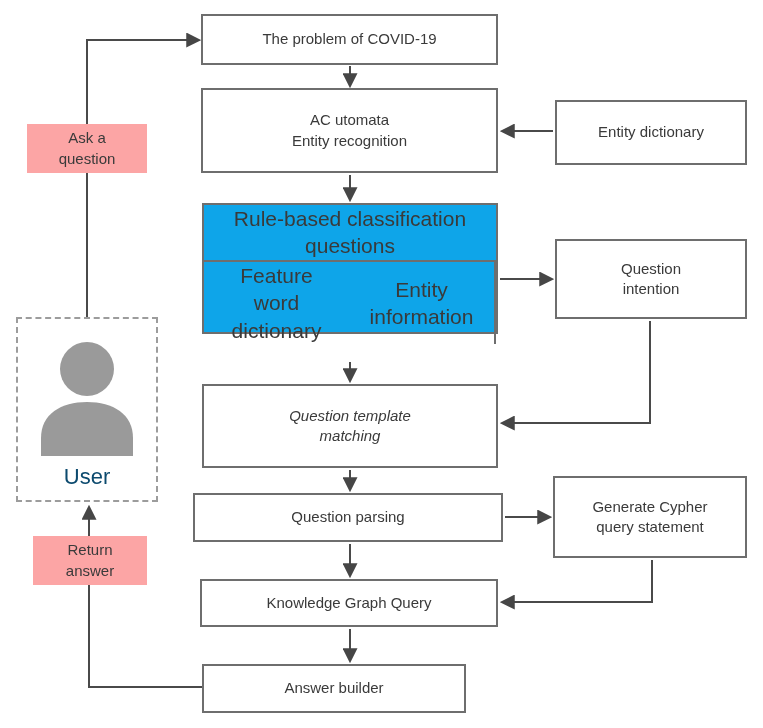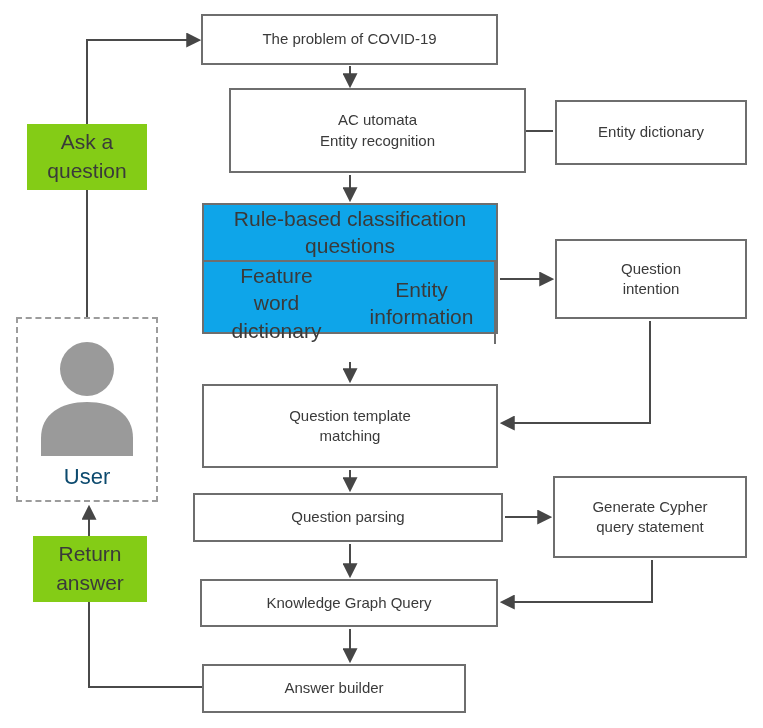--- a/index.html
+++ b/index.html
@@ -21,24 +21,24 @@
     display: flex;
     align-items: center;
     justify-content: center;
     text-align: center;
     font-size: 15px;
     line-height: 1.35;
     white-space: pre-line;
     padding: 2px 4px;
   }
   .node-problem            { left: 201px; top: 14px;  width: 297px; height: 51px; }
-  .node-entity-recognition { left: 201px; top: 88px;  width: 297px; height: 85px; margin-left: 28px; }
+  .node-entity-recognition { left: 201px; top: 88px;  width: 297px; height: 85px; }
   .node-entity-dictionary  { left: 555px; top: 100px; width: 192px; height: 65px; }
   .node-question-intention { left: 555px; top: 239px; width: 192px; height: 80px; }
-  .node-question-template  { left: 202px; top: 384px; width: 296px; height: 84px; }
+  .node-question-template  { left: 202px; top: 384px; width: 296px; height: 84px; font-style: italic; }
   .node-question-parsing   { left: 193px; top: 493px; width: 310px; height: 49px; }
   .node-generate-cypher    { left: 553px; top: 476px; width: 194px; height: 82px; }
   .node-kg-query           { left: 200px; top: 579px; width: 298px; height: 48px; }
   .node-answer-builder     { left: 202px; top: 664px; width: 264px; height: 49px; }
 
   .compound {
     position: absolute;
     left: 202px; top: 203px; width: 296px; height: 131px;
     box-sizing: border-box;
     border: 2px solid #6e6e6e;
@@ -79,23 +79,23 @@
     display: flex;
     flex-direction: column;
     align-items: center;
     justify-content: flex-end;
     padding-bottom: 10px;
   }
   .user-label { font-size: 22px; color: #0c4a6e; margin-top: 4px; }
 
   .edge-label {
     position: absolute;
-    background: #84cc16;
+    background: #fca5a5;
     text-align: center;
-    font-size: 21px;
+    font-size: 15px;
     line-height: 1.38;
     white-space: pre-line;
     color: #3a3a3a;
     padding: 4px 0;
   }
   .edge-label-ask    { left: 27px; top: 124px; width: 120px; }
   .edge-label-return { left: 33px; top: 536px; width: 114px; }
 </style>
 </head>
 <body>

